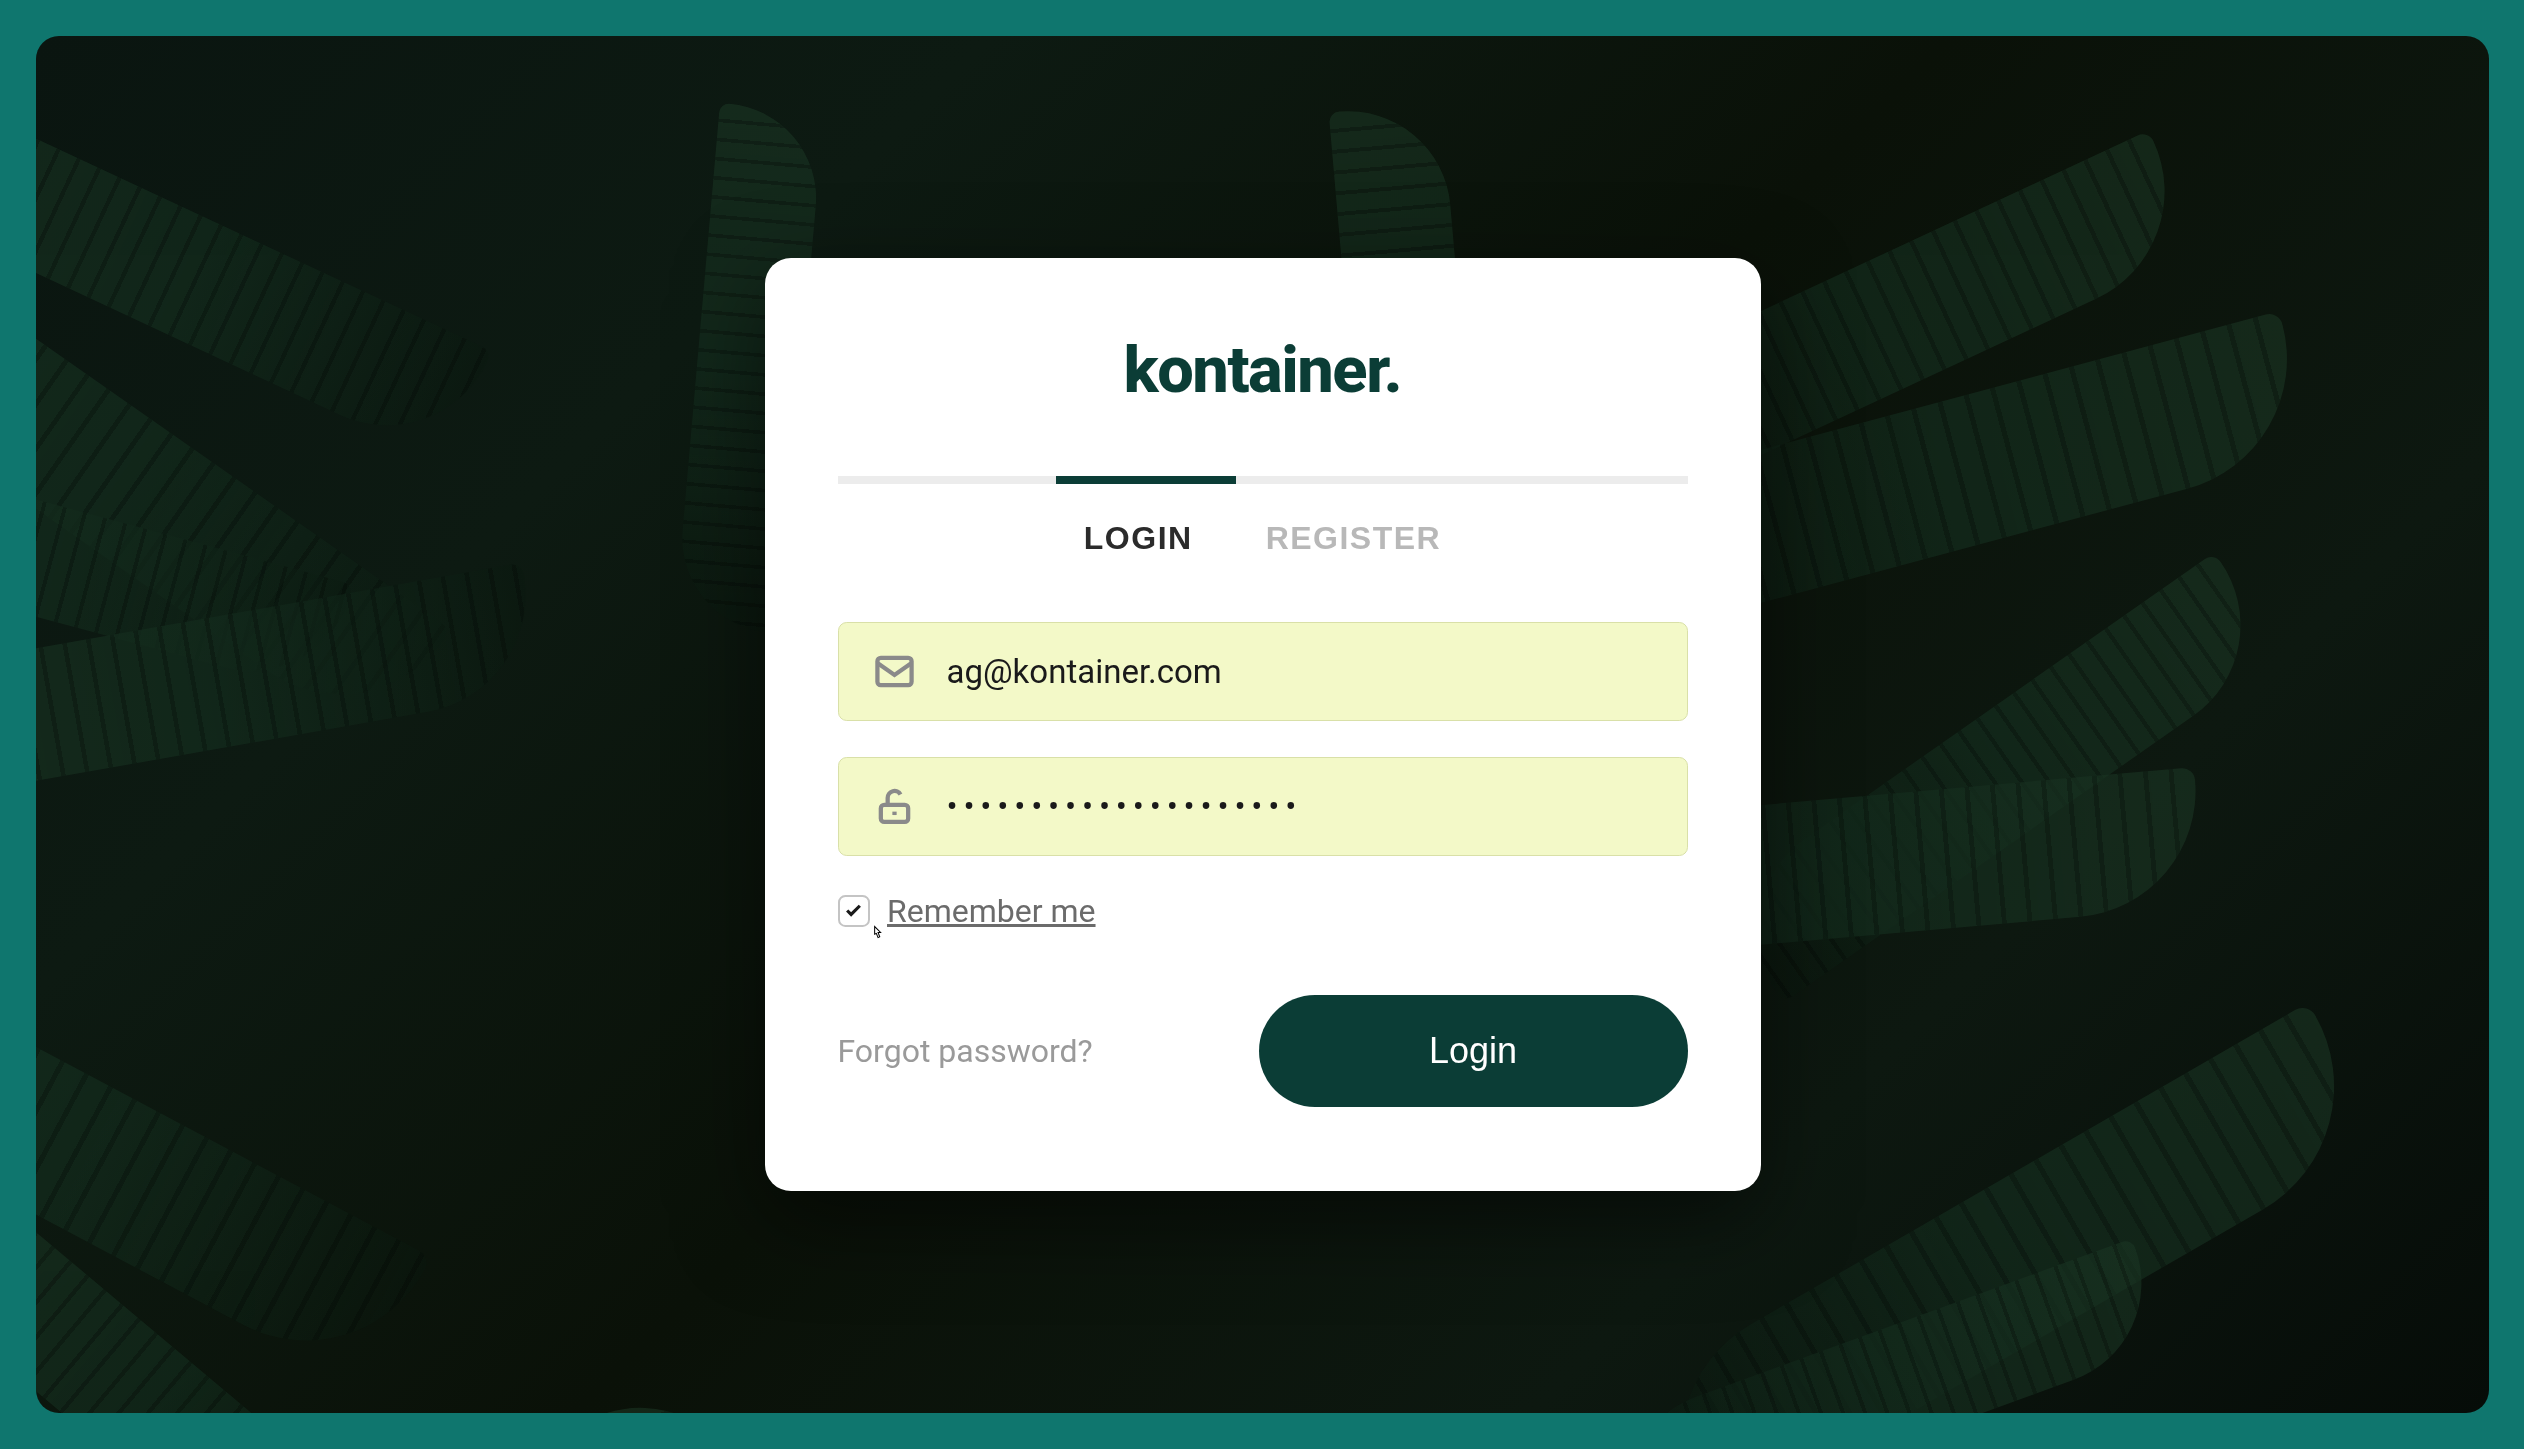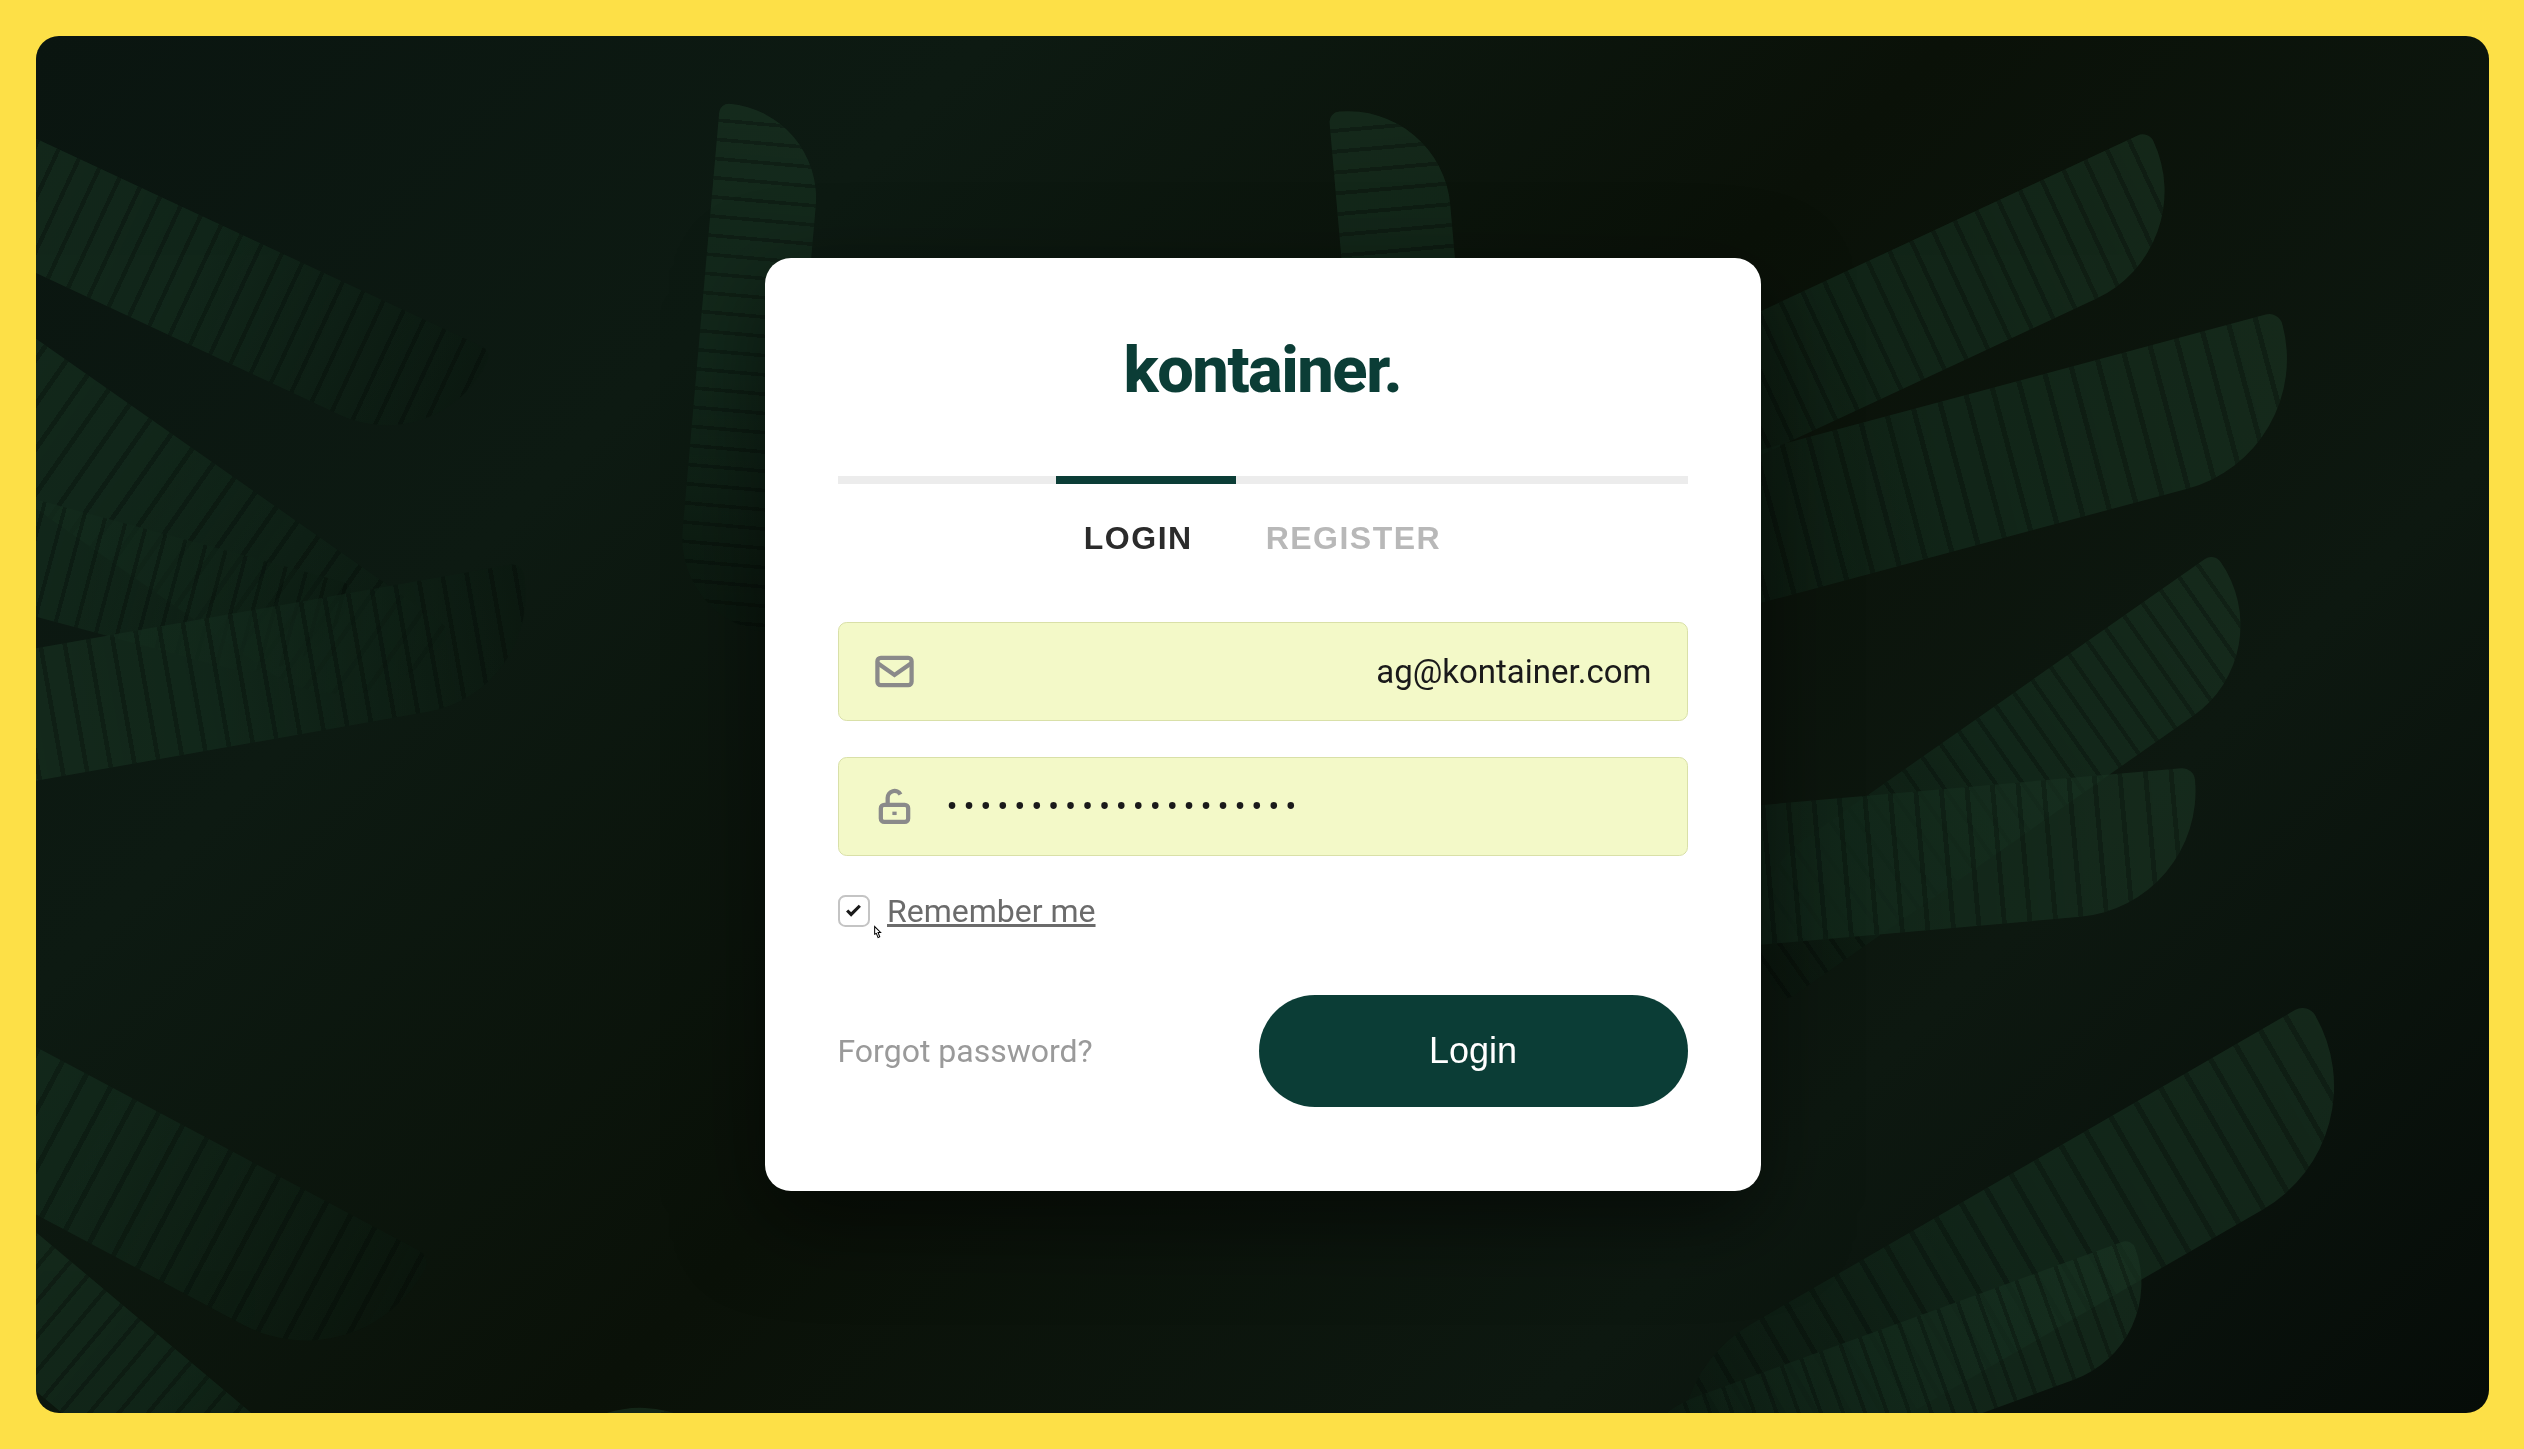--- a/index.html
+++ b/index.html
@@ -15,21 +15,21 @@
       background: #000;
       display: flex;
       align-items: center;
       justify-content: center;
       overflow: hidden;
     }
     
     .outer-frame {
       width: 2525px;
       height: 1449px;
-      background: #fde047;
+      background: #0f766e;
       padding: 36px;
       display: flex;
       align-items: stretch;
       justify-content: center;
     }
     
     .bg-container {
       width: 100%;
       height: 100%;
       position: relative;
@@ -162,21 +162,20 @@
     }
     
     .input-text {
       font-size: 33px;
       color: #1a1a1a;
       background: transparent;
       border: none;
       outline: none;
       width: 100%;
       font-family: inherit;
-      text-align: right;
     }
     
     .password-dots {
       font-size: 33px;
       letter-spacing: 5.8px;
       color: #1a1a1a;
       line-height: 1;
     }
     
     .remember-row {

